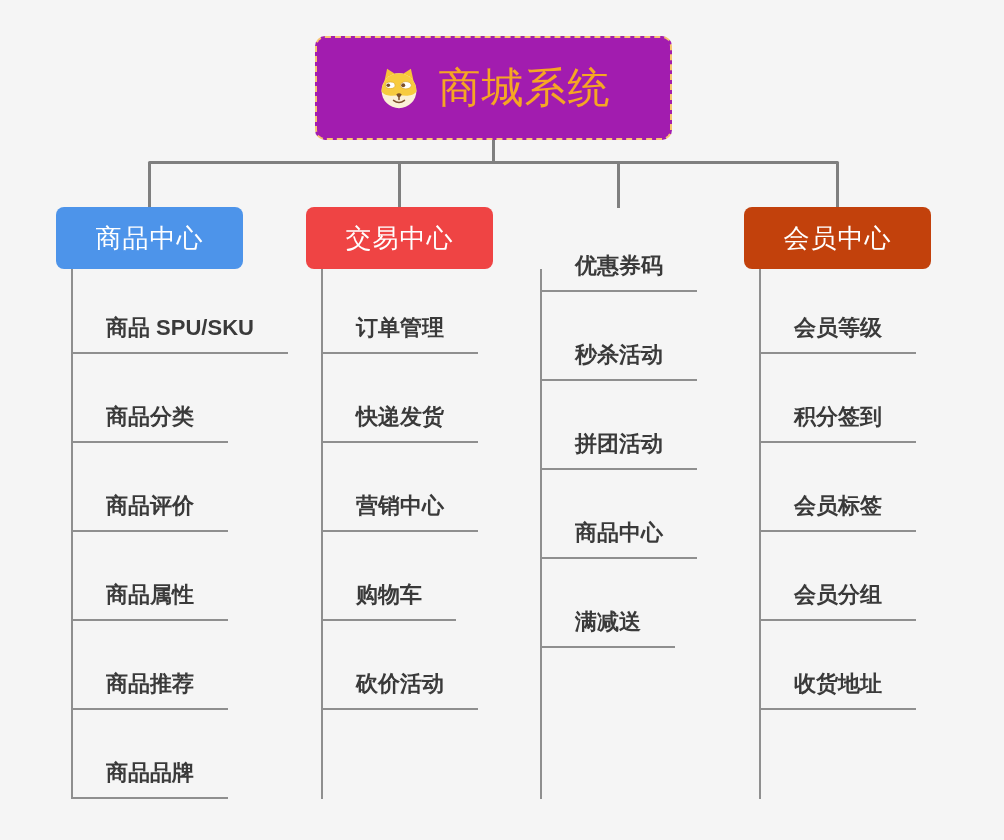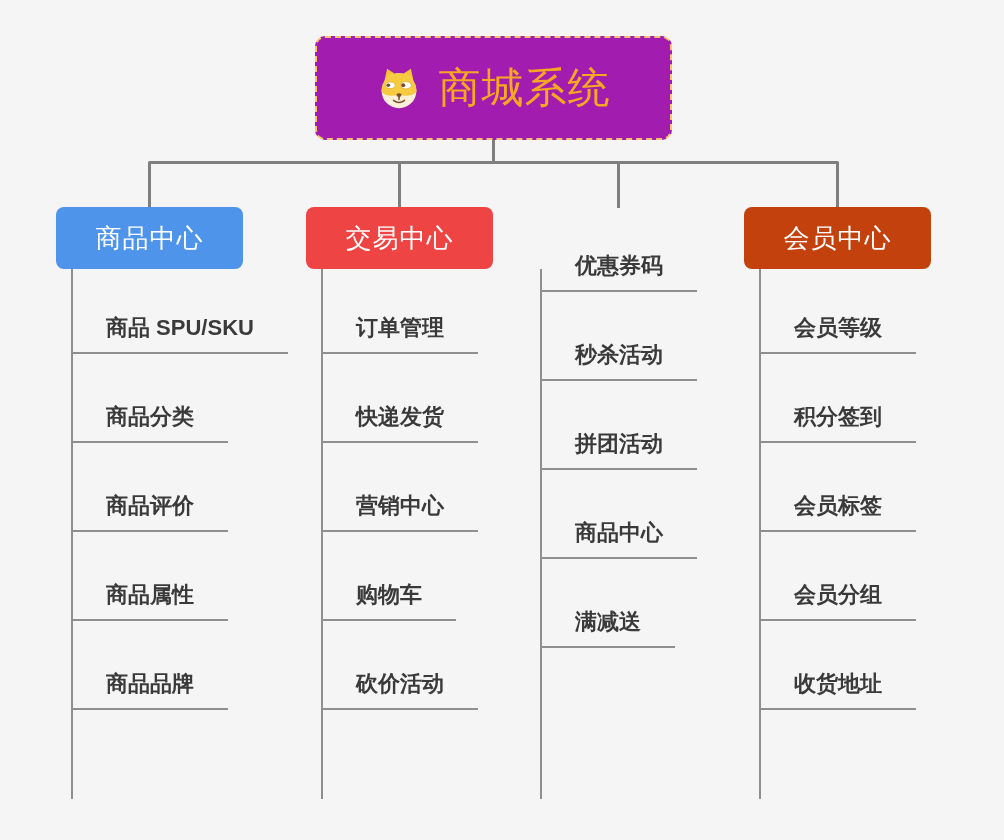--- a/index.html
+++ b/index.html
@@ -87,20 +87,21 @@
   <div class="conn stub stub-3"></div>
 
   <div class="branch branch-0">
     <div class="branch-header" style="background-color: rgb(77, 148, 234);">商品中心</div>
     <div class="vline"></div>
     <div class="leaves">
       <div class="leaf">商品 SPU/SKU</div>
       <div class="leaf">商品分类</div>
       <div class="leaf">商品评价</div>
       <div class="leaf">商品属性</div>
+      <div class="leaf">商品推荐</div>
       <div class="leaf">商品品牌</div>
     </div>
   </div>
 
   <div class="branch branch-1">
     <div class="branch-header" style="background-color: #ef4444;">交易中心</div>
     <div class="vline"></div>
     <div class="leaves">
       <div class="leaf">订单管理</div>
       <div class="leaf">快递发货</div>

